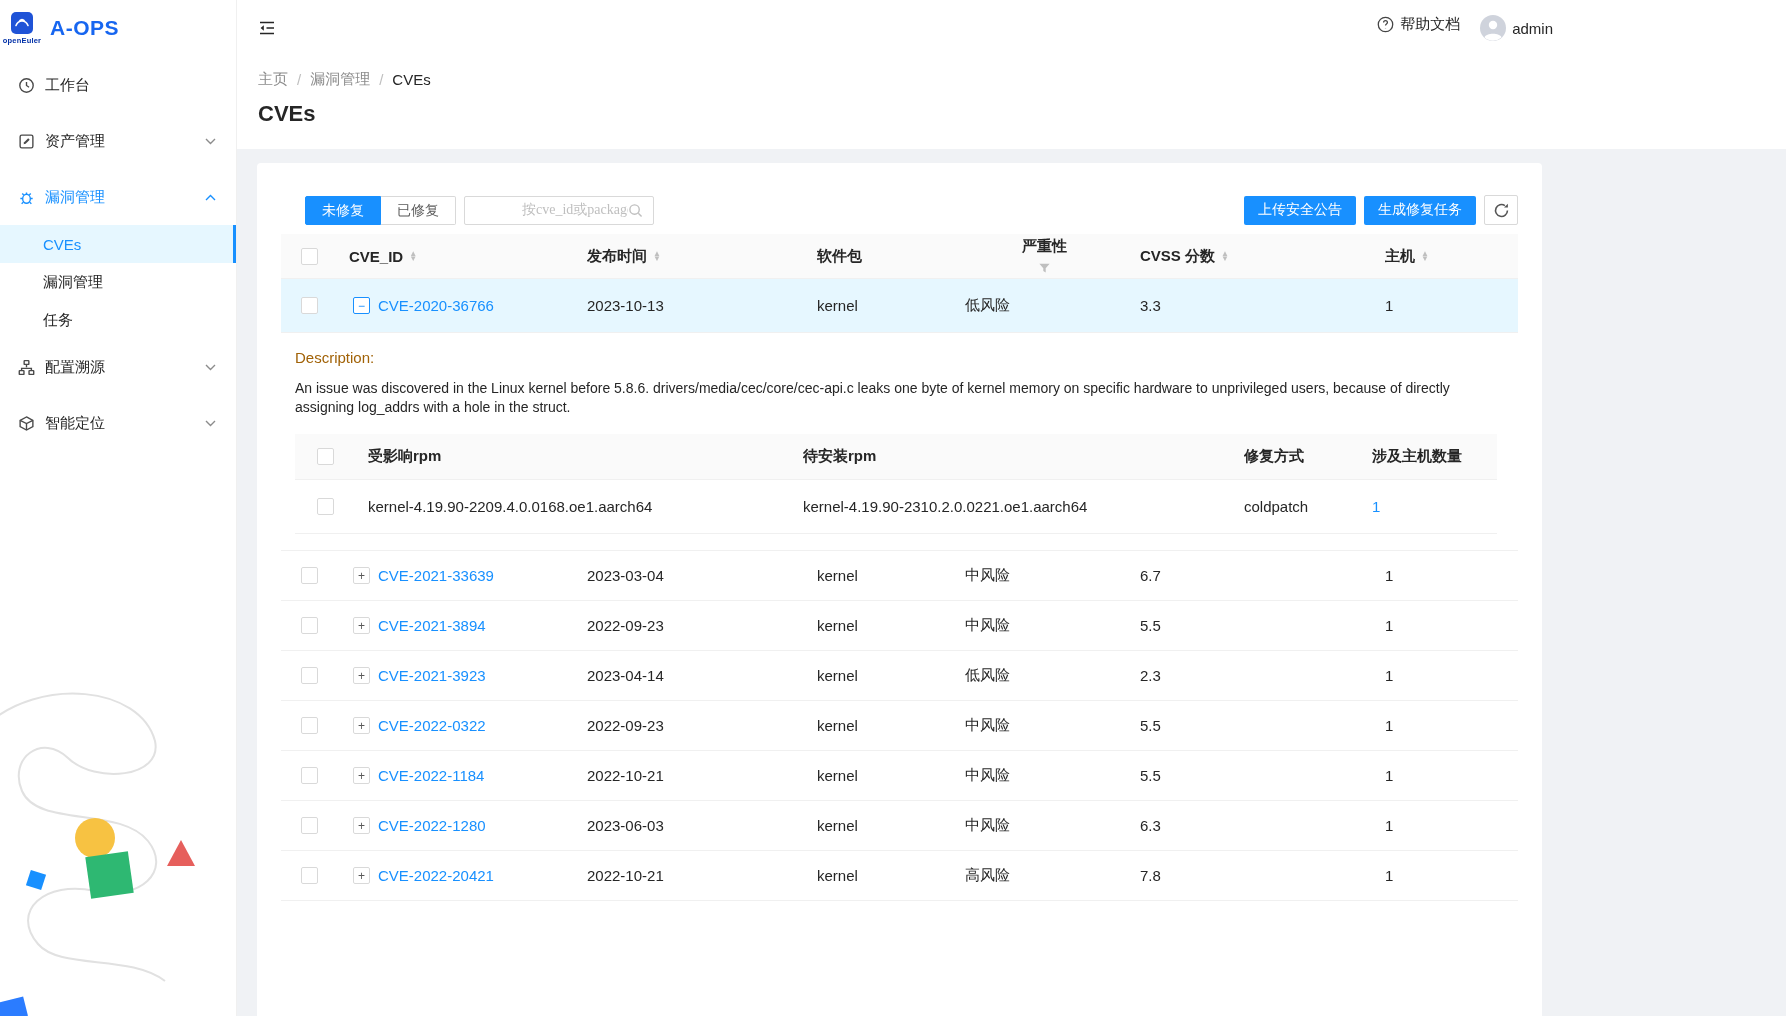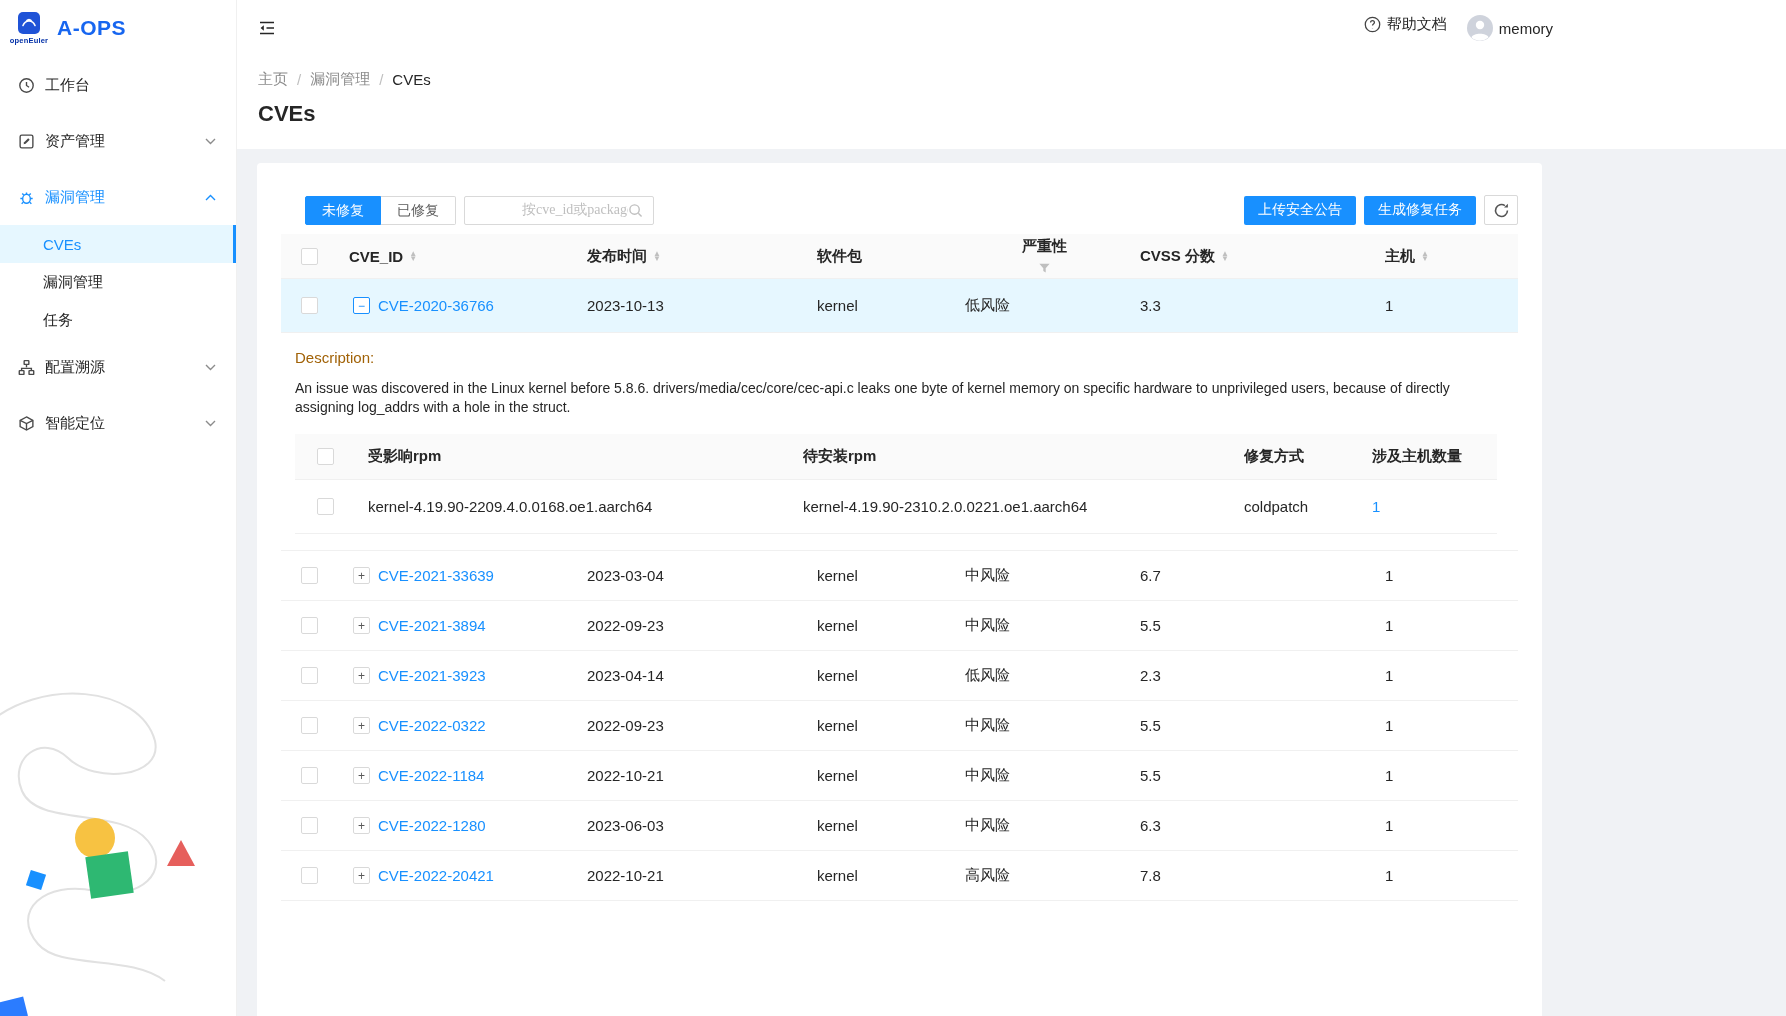--- a/index.html
+++ b/index.html
@@ -3,21 +3,21 @@
 <meta charset="utf-8">
 <style>
   * { margin:0; padding:0; box-sizing:border-box; }
   html,body { width:1786px; height:1016px; overflow:hidden; background:#f0f2f5;
     font-family:"Liberation Sans","DejaVu Sans",sans-serif; color:#262626; }
   .app { display:flex; width:1786px; height:1016px; }
 
   
   .sider { width:237px; flex-shrink:0; background:#fff; border-right:1px solid #f0f0f0;
     position:relative; overflow:hidden; }
-  .logo-row { height:56px; display:flex; align-items:center; padding-left:10px; gap:9px; }
+  .logo-row { height:56px; display:flex; align-items:center; padding-left:3px; gap:9px; }
   .logo-mark { width:38px; display:flex; flex-direction:column; align-items:center; }
   .logo-sub { font-size:7.5px; font-weight:700; color:#002FA7; margin-top:1px; letter-spacing:.2px; }
   .brand { font-size:21px; font-weight:700; color:#1766f0; letter-spacing:.5px; }
   .menu { padding-top:9px; font-size:15px; }
   .menu-item { height:40px; margin-bottom:16px; display:flex; align-items:center;
     padding:0 20px 0 18px; gap:10px; cursor:pointer; color:#262626; }
   .menu-item .label { flex:1; }
   .menu-item.active-parent, .menu-item.active-parent .label { color:#1890ff; }
   .submenu { margin:-8px 0 8px 0; }
   .menu-sub-item { height:38px; display:flex; align-items:center; padding-left:43px;
@@ -229,21 +229,21 @@
               <path d="M6.2 6.2c0-2.4 3.6-2.4 3.6 0 0 1.4-1.8 1.4-1.8 2.8M8 11.4v.2"></path>
             </svg>
           <span>帮助文档</span>
         </span>
         <span class="user">
           <svg width="26" height="26" viewBox="0 0 26 26">
               <circle cx="13" cy="13" r="13" fill="#cfd3dc"></circle>
               <circle cx="13" cy="10" r="4.2" fill="#fff"></circle>
               <path d="M4.5 22.5c1.5-5 15.5-5 17 0a13 13 0 0 1-17 0z" fill="#fff"></path>
             </svg>
-          <span>memory</span>
+          <span>admin</span>
         </span>
       </div>
     </header>
 
     <div class="page-head">
       <div class="breadcrumb">
         <span class="crumb">主页</span>
         <span class="sep">/</span>
         <span class="crumb">漏洞管理</span>
         <span class="sep">/</span>

